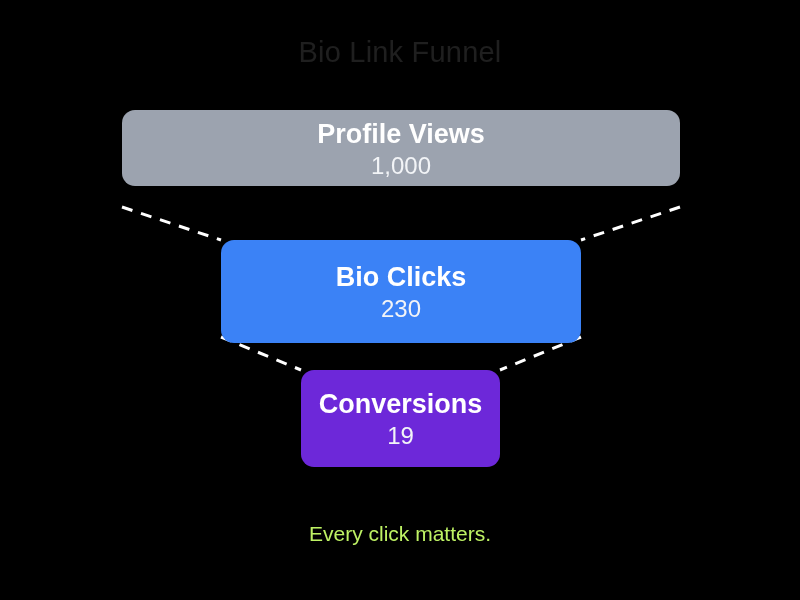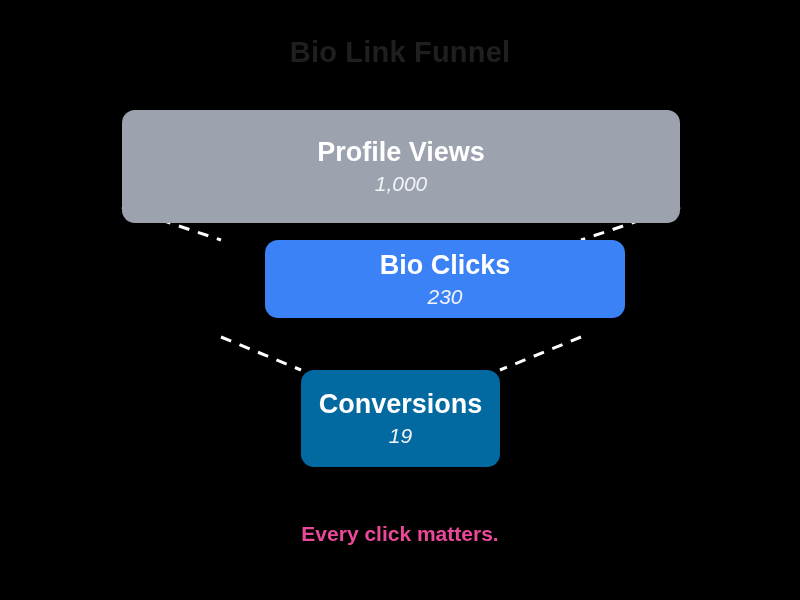--- a/index.html
+++ b/index.html
@@ -22,21 +22,21 @@
   }
 
   
   .chart-title {
     position: absolute;
     left: 0;
     top: 30px;
     width: 800px;
     text-align: center;
     font-size: 29px;
-    font-weight: bold;
+    font-weight: normal;
     color: #1f1f1f;
     letter-spacing: 0.2px;
     line-height: 44px;
     white-space: nowrap;
   }
 
   
   .stage {
     position: absolute;
     box-sizing: border-box;
@@ -50,50 +50,49 @@
   .stage-label {
     font-size: 27px;
     font-weight: bold;
     color: #ffffff;
     line-height: 32px;
     white-space: nowrap;
     text-align: center;
   }
 
   .stage-value {
-    font-size: 21px;
+    font-size: 24px;
     font-weight: normal;
     color: #f2f4f7;
     line-height: 26px;
     margin-top: 3px;
     white-space: nowrap;
     text-align: center;
-    font-style: italic;
   }
 
   
   #connectors {
     position: absolute;
     left: 0;
     top: 0;
     width: 800px;
     height: 600px;
     pointer-events: none;
   }
 
   
   .chart-footer {
     position: absolute;
     left: 0;
     top: 518px;
     width: 800px;
     text-align: center;
     font-size: 21px;
-    font-weight: bold;
-    color: #ec4899;
+    font-weight: normal;
+    color: #bef264;
     line-height: 32px;
     white-space: nowrap;
   }
 </style>
 </head>
 <body>
 
 <div id="funnel-canvas">
 
   <div class="chart-title">Bio Link Funnel</div>
@@ -101,29 +100,29 @@
   <svg id="connectors" viewBox="0 0 800 600">
     <g id="connector-lines">
         <line x1="122" y1="207" x2="221" y2="240" stroke="#ffffff" stroke-width="3" stroke-dasharray="11 9" stroke-linecap="butt"></line>
         <line x1="680" y1="207" x2="581" y2="240" stroke="#ffffff" stroke-width="3" stroke-dasharray="11 9" stroke-linecap="butt"></line>
         <line x1="221" y1="337" x2="301" y2="370" stroke="#ffffff" stroke-width="3" stroke-dasharray="11 9" stroke-linecap="butt"></line>
         <line x1="581" y1="337" x2="500" y2="370" stroke="#ffffff" stroke-width="3" stroke-dasharray="11 9" stroke-linecap="butt"></line>
       </g>
   </svg>
 
   <div id="stages-layer">
-      <div class="stage" style="left: 122px; top: 110px; width: 558px; height: 113px; background: rgb(156, 163, 175);">
+      <div class="stage" style="left: 122px; top: 110px; width: 558px; height: 76px; background: rgb(156, 163, 175);">
         <div class="stage-label">Profile Views</div>
         <div class="stage-value">1,000</div>
       </div>
-      <div class="stage" style="left: 221px; top: 240px; width: 360px; height: 78px; background: rgb(59, 130, 246); margin-left: 44px;">
+      <div class="stage" style="left: 221px; top: 240px; width: 360px; height: 103px; background: rgb(59, 130, 246);">
         <div class="stage-label">Bio Clicks</div>
         <div class="stage-value">230</div>
       </div>
-      <div class="stage" style="left: 301px; top: 370px; width: 199px; height: 97px; background: #0369a1;">
+      <div class="stage" style="left: 301px; top: 370px; width: 199px; height: 97px; background: #6d28d9;">
         <div class="stage-label">Conversions</div>
         <div class="stage-value">19</div>
       </div>
     </div>
 
   <div class="chart-footer">Every click matters.</div>
 
 </div>
 
 </body></html>

